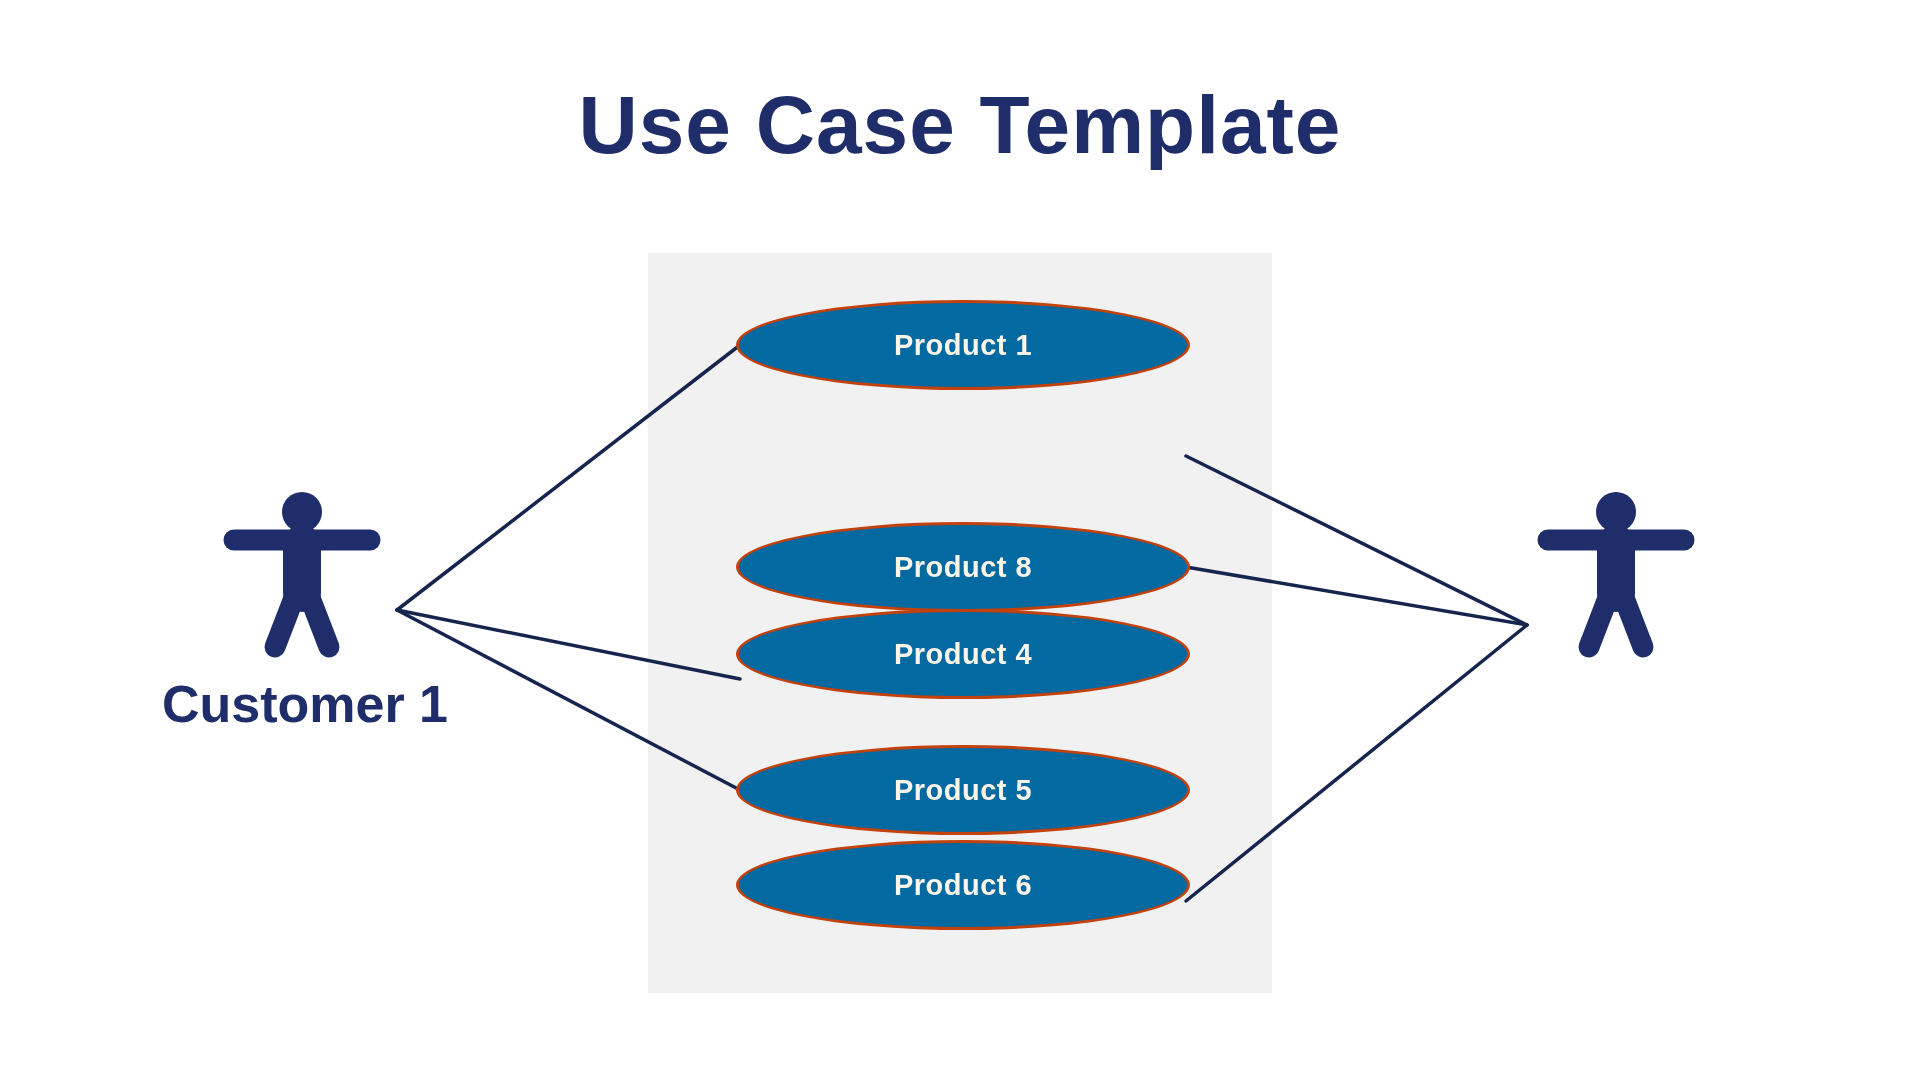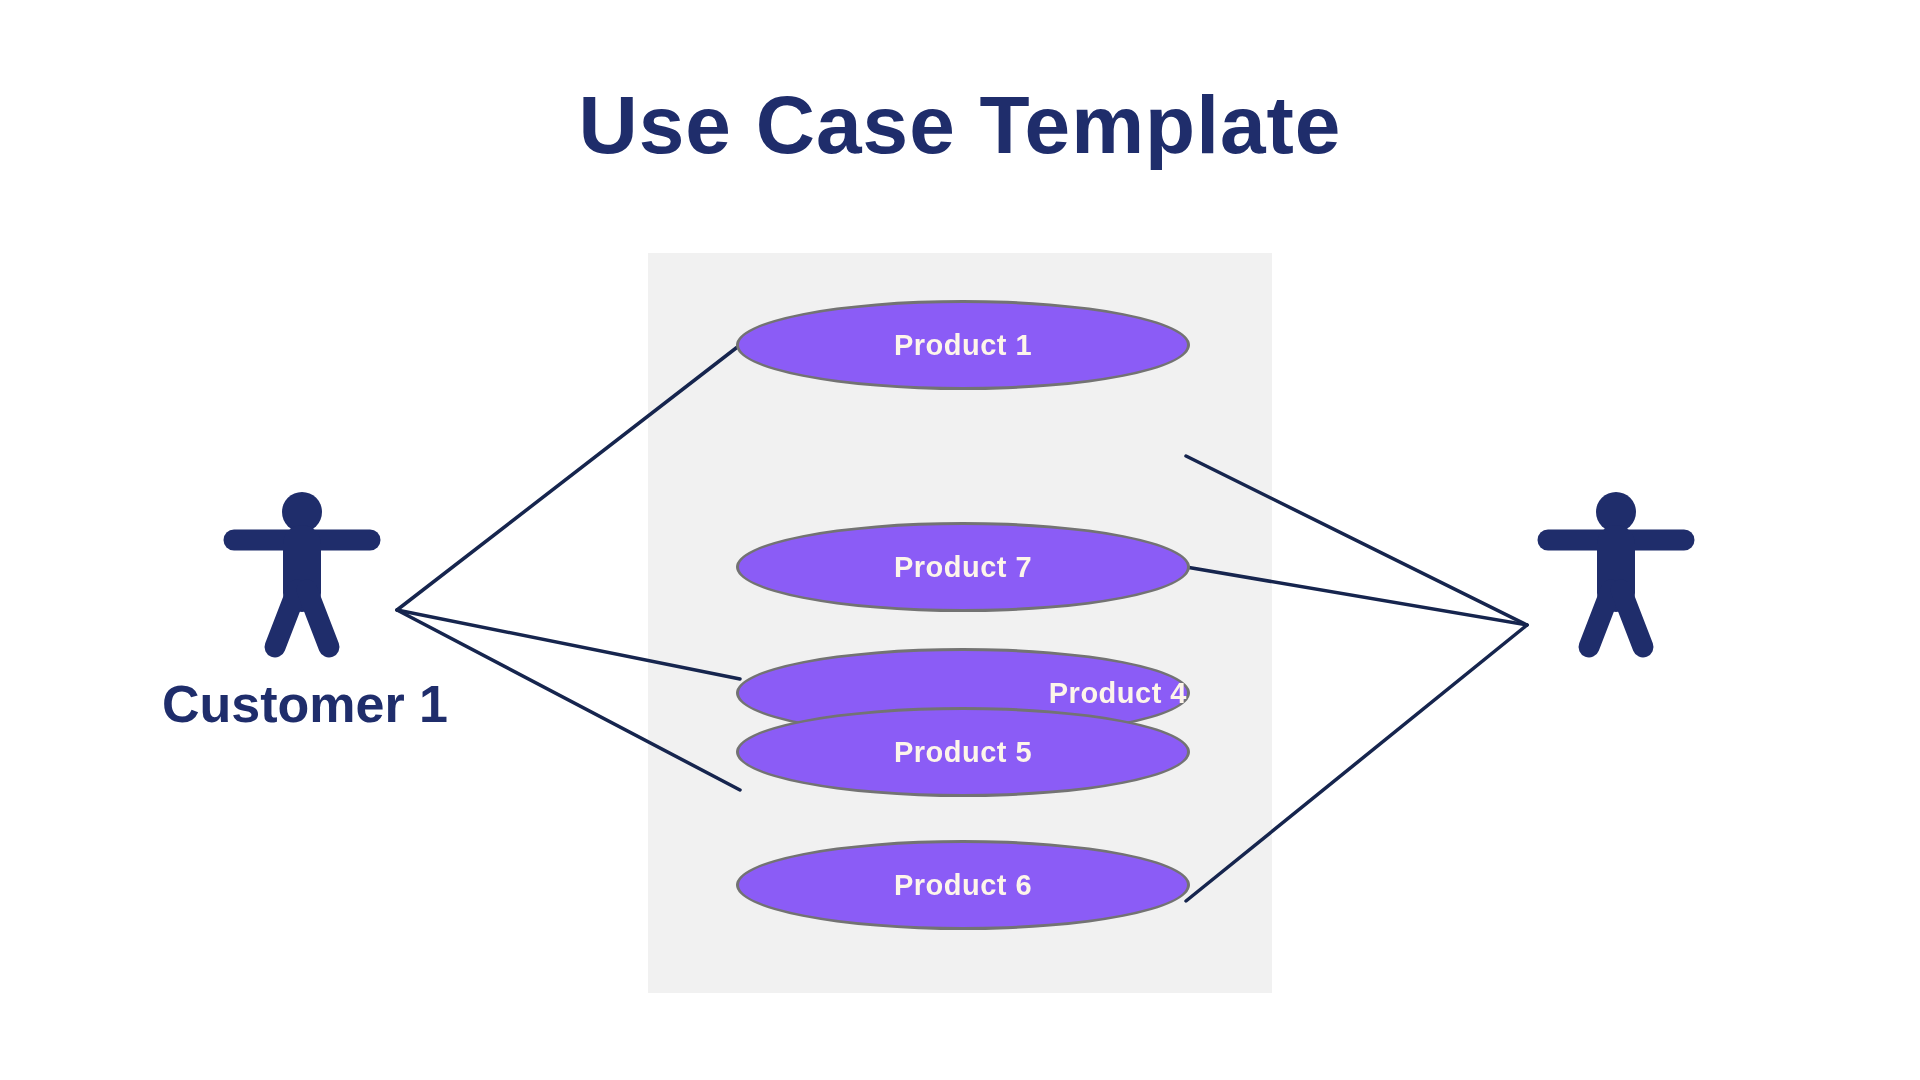--- a/index.html
+++ b/index.html
@@ -40,40 +40,40 @@
     position: absolute;
     left: 0;
     top: 0;
     z-index: 2;
   }
   .usecase {
     position: absolute;
     left: 736px;
     width: 454px;
     height: 90px;
-    background: #8b5cf6;
-    border: 3px solid #737373;
+    background: #0369a1;
+    border: 3px solid #c2410c;
     border-radius: 50%;
     box-sizing: border-box;
     display: flex;
     align-items: center;
     justify-content: center;
     z-index: 3;
   }
   .usecase span {
     color: #fdf5ea;
     font-size: 29px;
     font-weight: bold;
     letter-spacing: 0.5px;
   }
   .uc1 { top: 300px; }
   .uc2 { top: 411px; }
   .uc3 { top: 522px; }
-  .uc4 { top: 648px; justify-content: flex-end; }
-  .uc5 { top: 707px; }
+  .uc4 { top: 609px; }
+  .uc5 { top: 745px; }
   .uc6 { top: 840px; }
   .actor-figure {
     position: absolute;
     top: 490px;
     width: 170px;
     height: 180px;
     z-index: 3;
     overflow: visible;
   }
   .actor-left  { left: 217px; }
@@ -116,21 +116,21 @@
     <line class="assoc" x1="397" y1="610" x2="740" y2="790"></line>
     <line class="assoc" x1="1527" y1="625" x2="1186" y2="456"></line>
     <line class="assoc" x1="1527" y1="625" x2="1186" y2="567"></line>
     <line class="assoc" x1="1527" y1="625" x2="1186" y2="901"></line>
   </svg>
 
   <div class="usecase uc1">
     <span>Product 1</span>
   </div>
   <div class="usecase uc3">
-    <span>Product 7</span>
+    <span>Product 8</span>
   </div>
   <div class="usecase uc4">
     <span>Product 4</span>
   </div>
   <div class="usecase uc5">
     <span>Product 5</span>
   </div>
   <div class="usecase uc6">
     <span>Product 6</span>
   </div>

